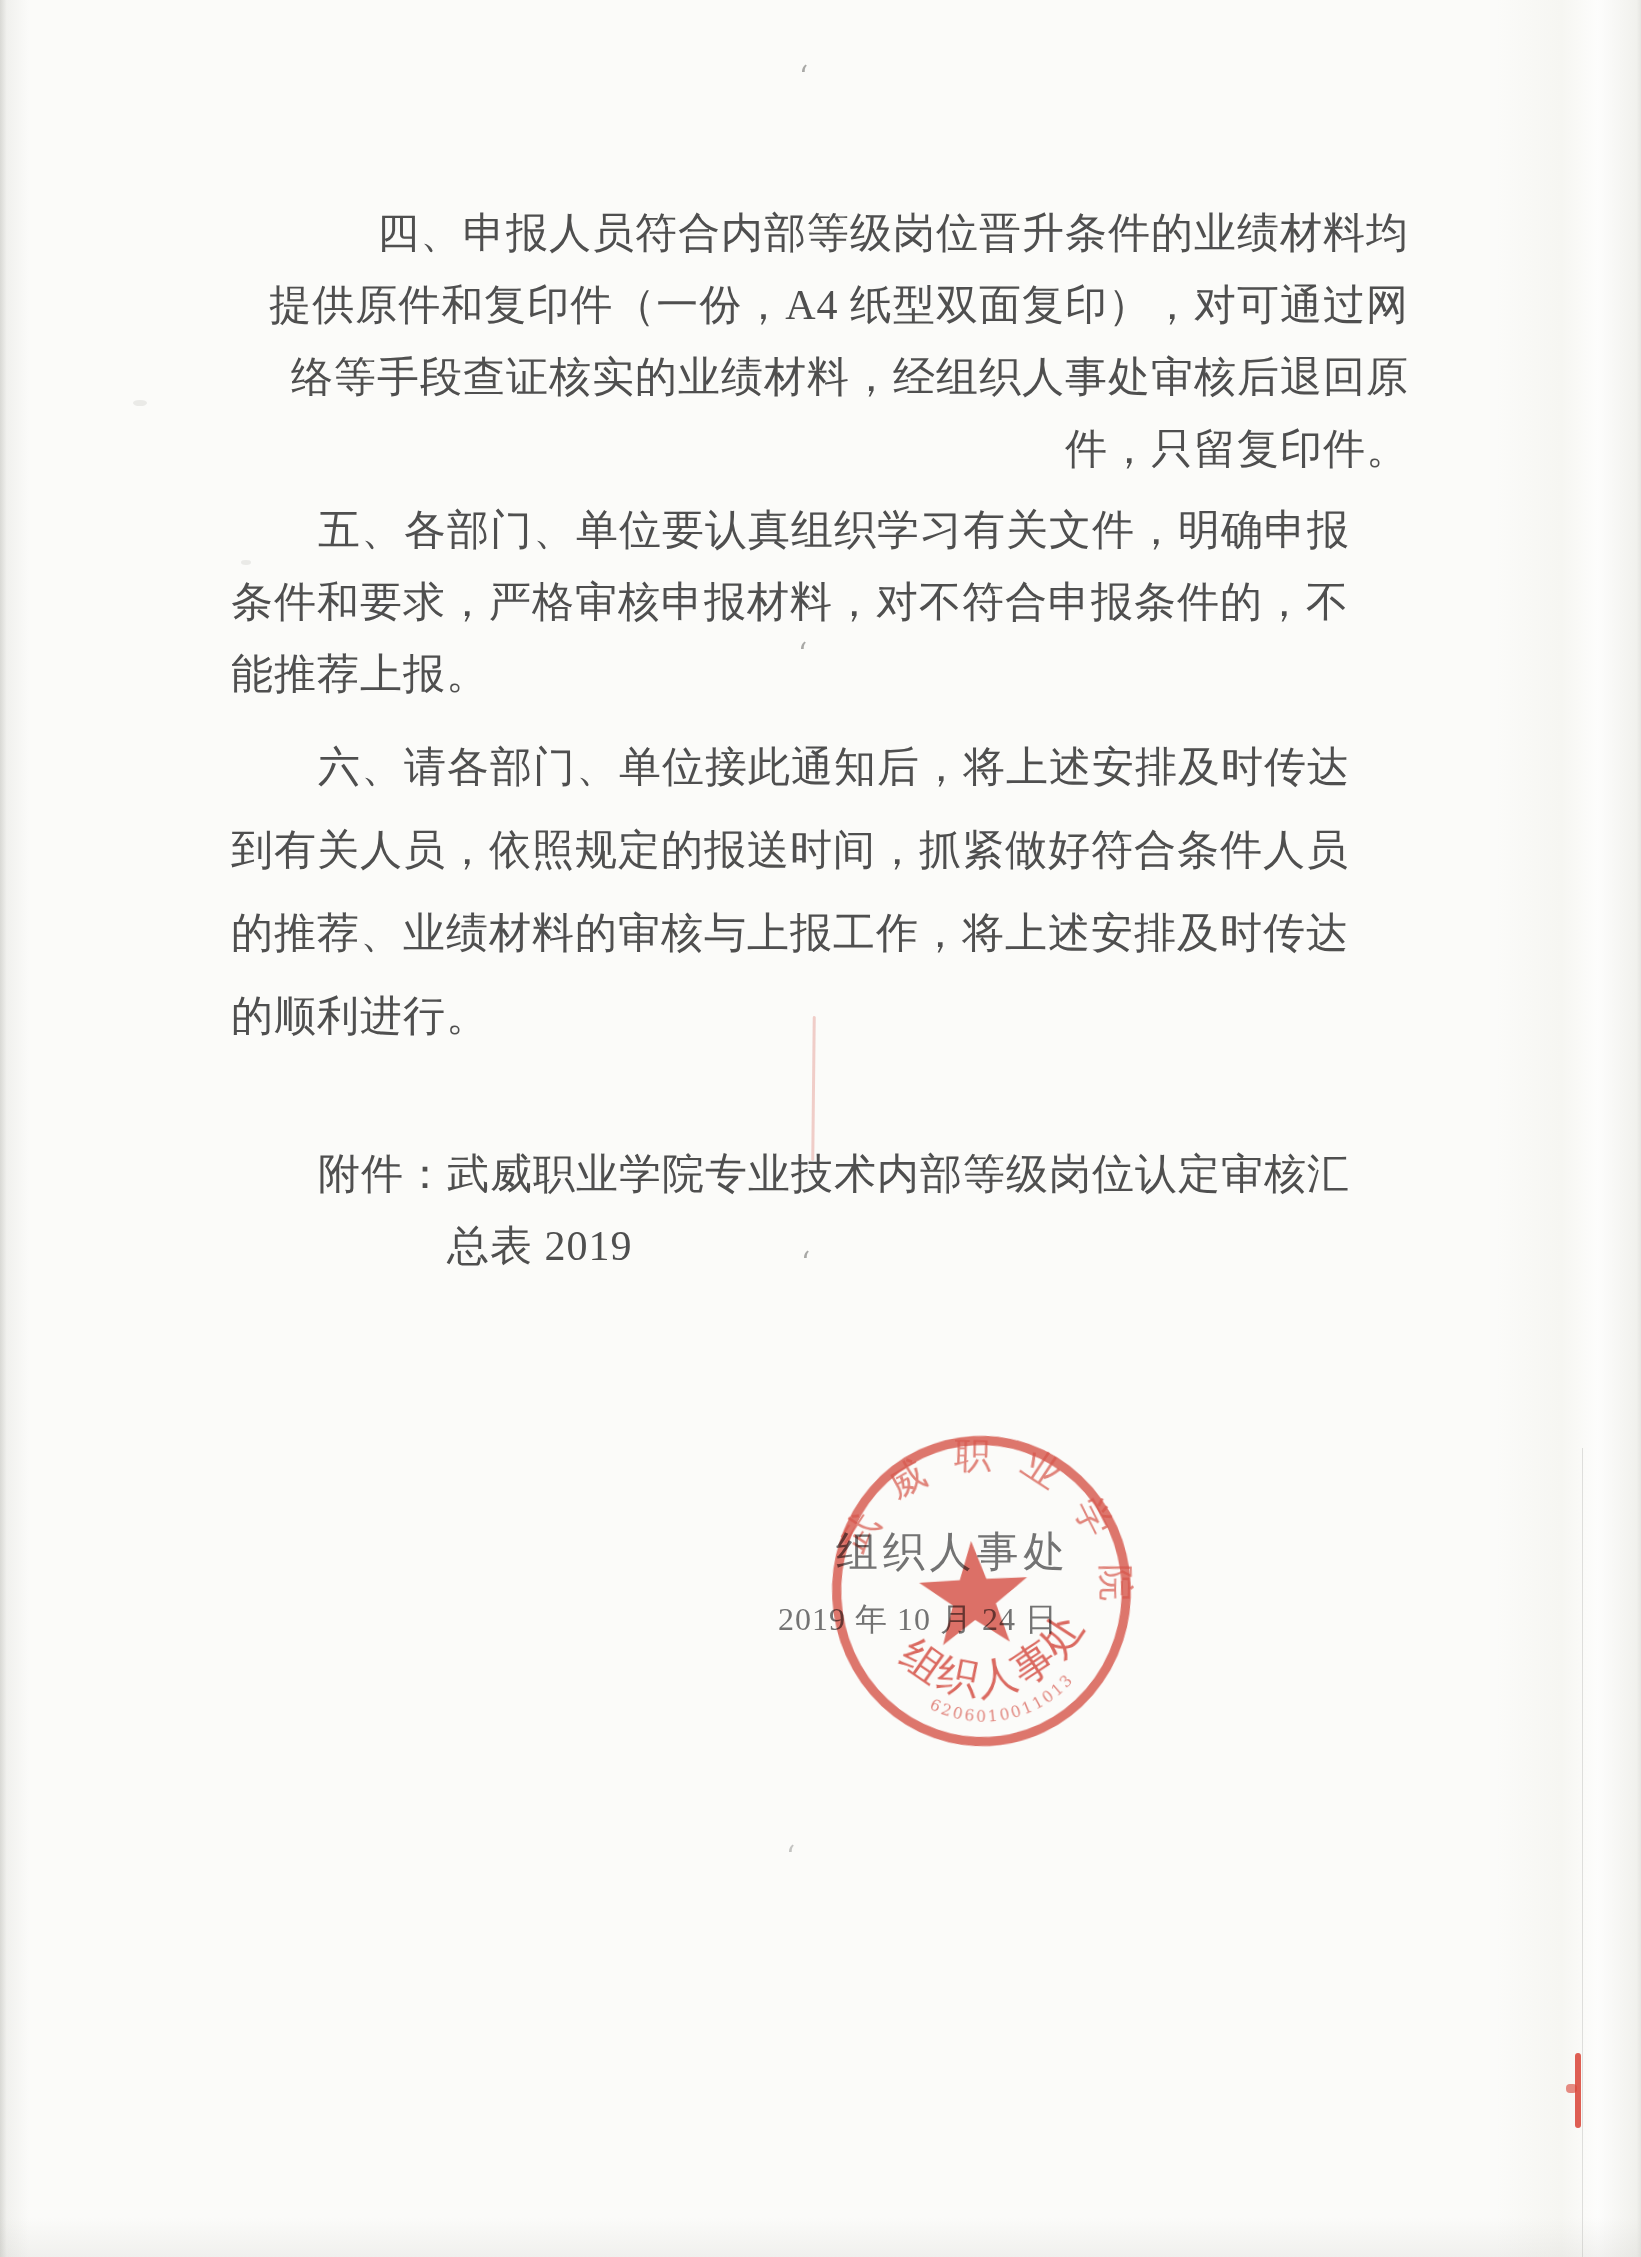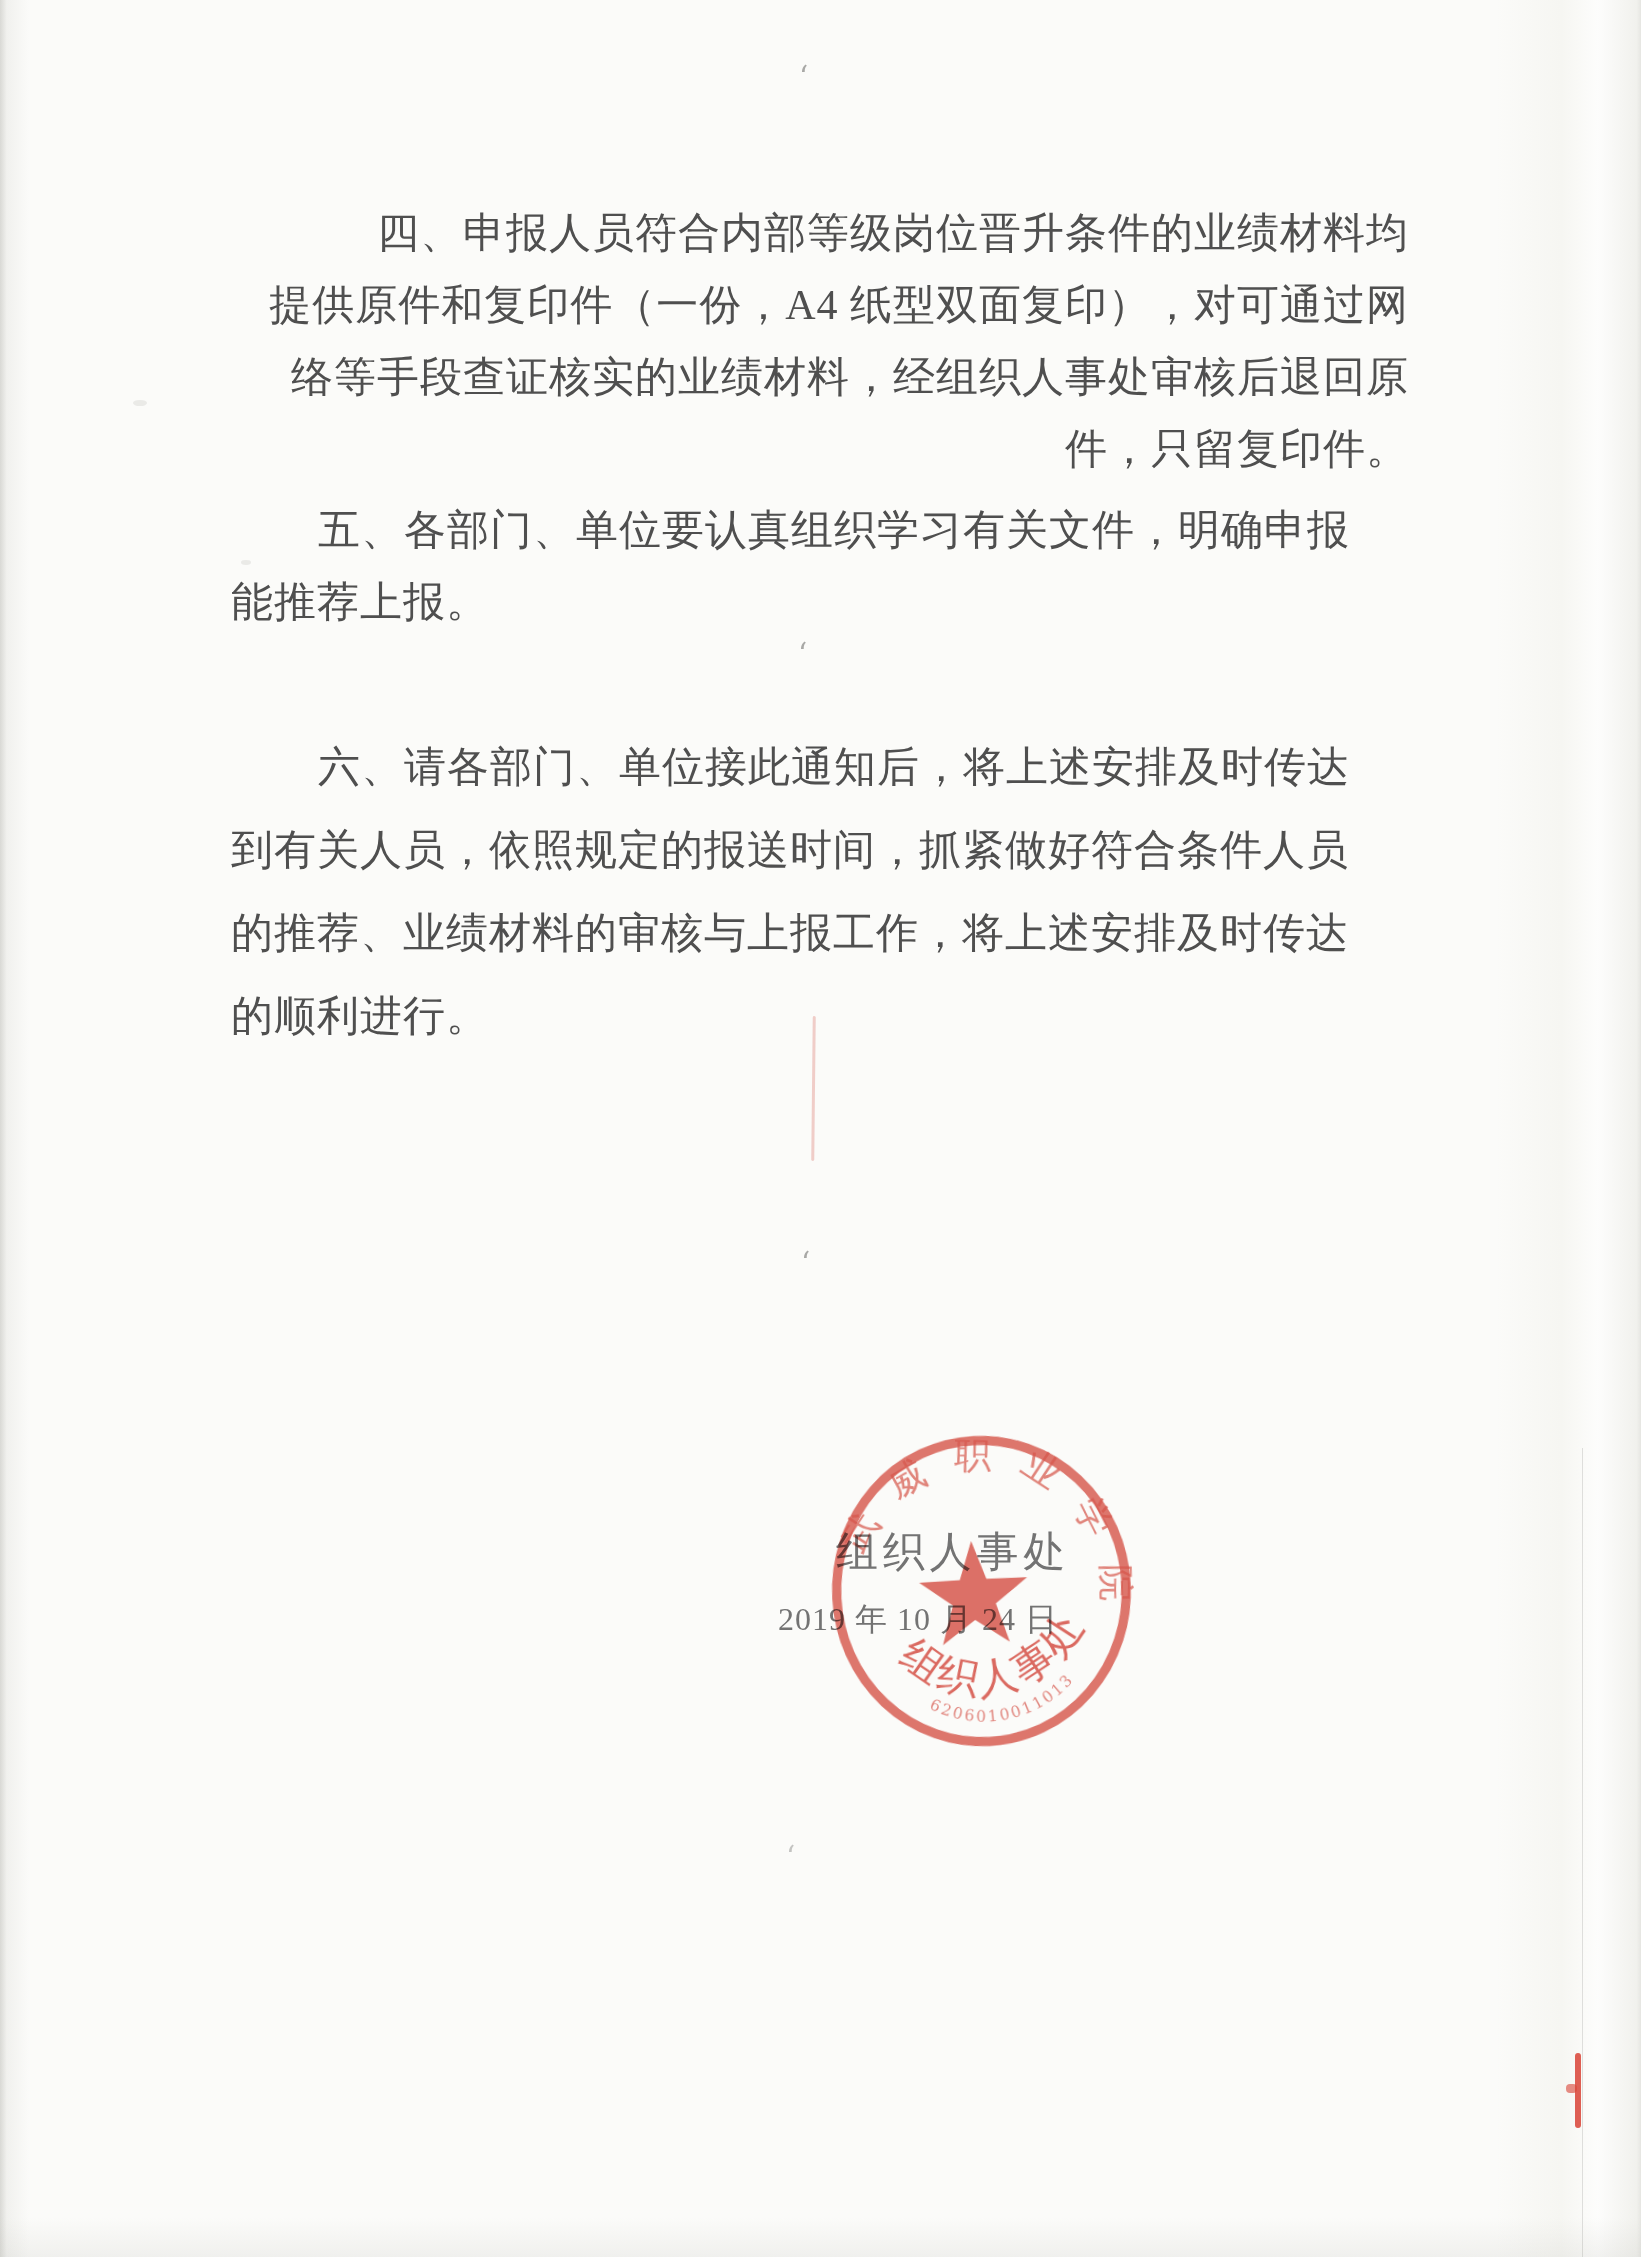--- a/index.html
+++ b/index.html
@@ -57,30 +57,35 @@
 
   <div class="block" style="top:197px;text-align:right;">
     <div class="textline indent">四、申报人员符合内部等级岗位晋升条件的业绩材料均</div>
     <div class="textline">提供原件和复印件（一份，A4 纸型双面复印），对可通过网</div>
     <div class="textline">络等手段查证核实的业绩材料，经组织人事处审核后退回原</div>
     <div class="textline">件，只留复印件。</div>
   </div>
 
   <div class="block" style="top:494px;">
     <div class="textline indent">五、各部门、单位要认真组织学习有关文件，明确申报</div>
+    <div class="textline">条件和要求，严格审核申报材料，对不符合申报条件的，不</div>
     <div class="textline">能推荐上报。</div>
   </div>
 
   <div class="block p6" style="top:726px;">
     <div class="textline indent">六、请各部门、单位接此通知后，将上述安排及时传达</div>
     <div class="textline">到有关人员，依照规定的报送时间，抓紧做好符合条件人员</div>
     <div class="textline">的推荐、业绩材料的审核与上报工作，将上述安排及时传达</div>
     <div class="textline">的顺利进行。</div>
   </div>
 
+  <div class="block" style="top:1138px;">
+    <div class="textline indent">附件：武威职业学院专业技术内部等级岗位认定审核汇</div>
+    <div class="textline att2">总表 2019</div>
+  </div>
 
   <div class="sig sig-dept">组织人事处</div>
   <div class="sig sig-date">2019 年 10 月 24 日</div>
 
   <div class="seal">
     <svg width="311" height="317" viewBox="0 0 320 325">
       <defs>
         <path id="topArc" d="M 39,214 A 127,137 0 1 1 281,214" fill="none"></path>
         <path id="botArc" d="M 55,198 A 112,105 0 0 0 265,198" fill="none"></path>
         <path id="serArc" d="M 47,225 A 128,135 0 0 0 273,225" fill="none"></path>

